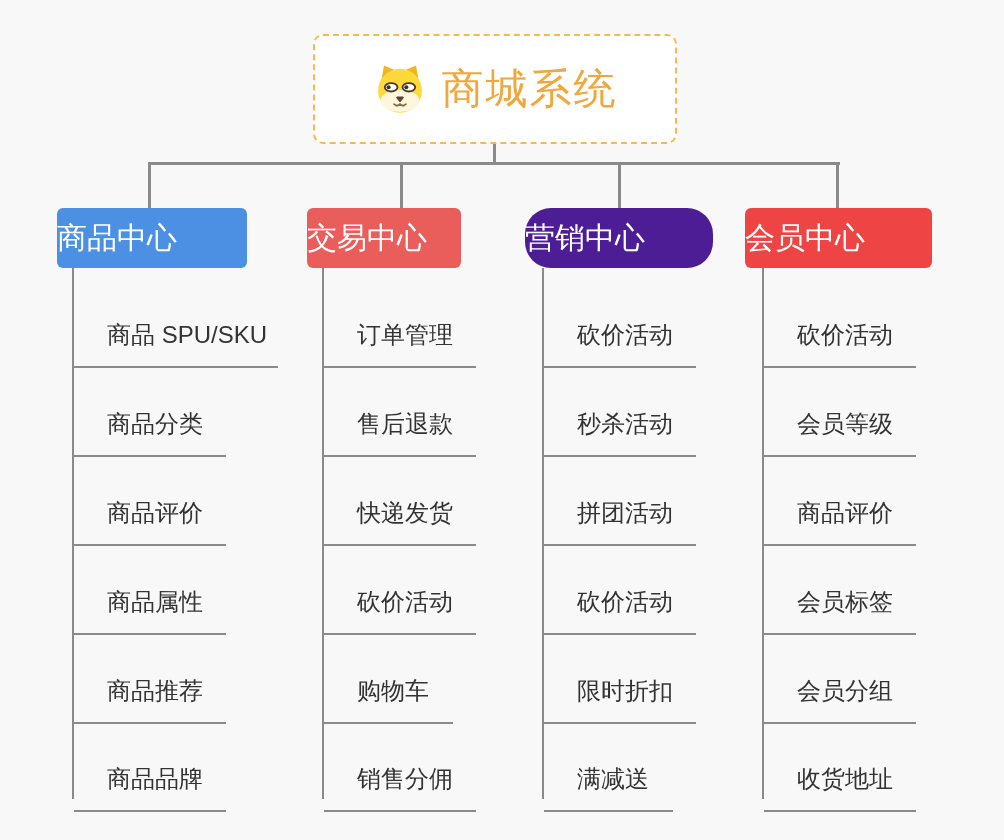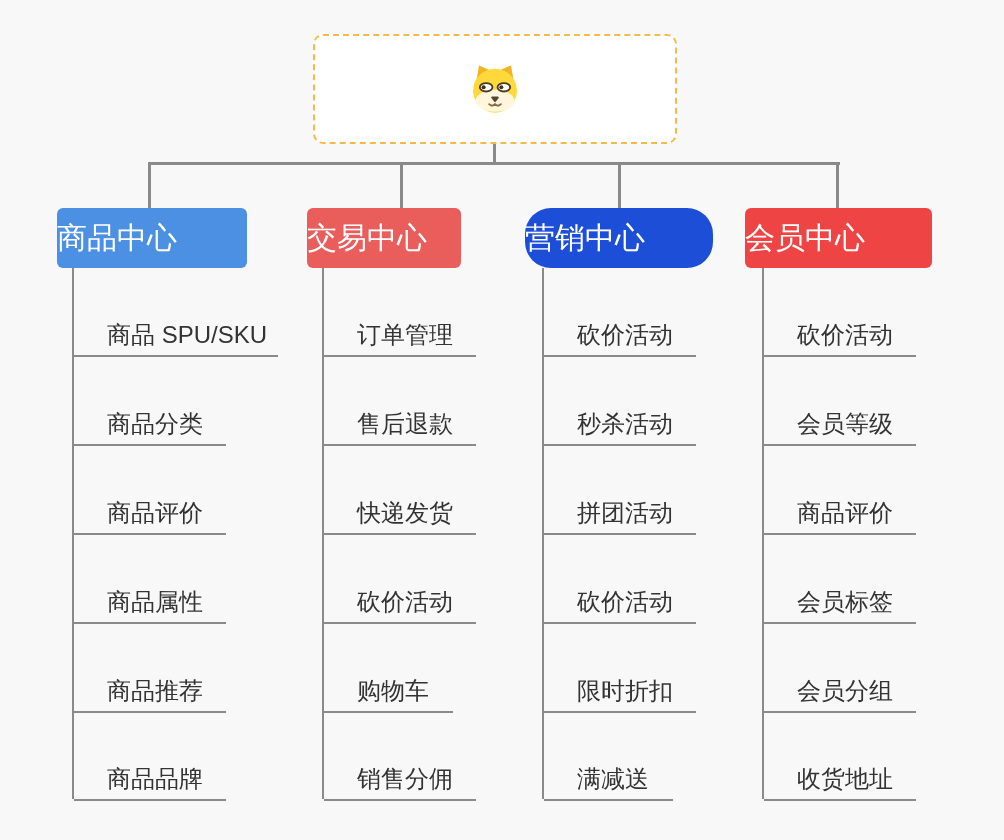--- a/index.html
+++ b/index.html
@@ -22,21 +22,21 @@
 
   
   .branch{position:absolute;top:208px;height:60px;border-radius:6px;color:#FFFFFF;font-size:30px;
     display:flex;align-items:center;white-space:nowrap;}
   .b1{left:57px;width:190px}.b2{left:307px;width:154px}.b3{left:525px;width:188px}.b4{left:745px;width:187px}
 
   
   .column{position:absolute;top:268px;height:531px;border-left:2px solid #8A8A8A;}
   .c1{left:72px}.c2{left:322px}.c3{left:542px}.c4{left:762px}
   .item{position:absolute;left:0;width:152px;box-sizing:border-box;
-    border-bottom:2px solid #8A8A8A;padding:0 0 5px 33px;
+    border-bottom:2px solid #8A8A8A;padding:0 0 16px 33px;
     font-size:24px;line-height:30px;color:#333333;white-space:nowrap;}
   .item.wide{width:204px}
   .item.narrow{width:129px}
   .i1{top:52px}.i2{top:141px}.i3{top:230px}.i4{top:319px}.i5{top:408px}.i6{top:496px}
 </style>
 </head>
 <body>
 
 <div id="canvas">
 
@@ -53,29 +53,30 @@
       <path d="M54 22 L51 4 L35 11 Z" fill="#F2B51F"></path>
       <circle cx="32" cy="34" r="26" fill="#FFD83B"></circle>
       <ellipse cx="32" cy="46" rx="23" ry="13" fill="#FFF6DE"></ellipse>
       <ellipse cx="21.5" cy="30" rx="7.5" ry="5" fill="#FFFFFF" stroke="#4A3B22" stroke-width="2.2"></ellipse>
       <ellipse cx="42.5" cy="30" rx="7.5" ry="5" fill="#FFFFFF" stroke="#4A3B22" stroke-width="2.2"></ellipse>
       <circle cx="18.5" cy="30" r="2.4" fill="#40331D"></circle>
       <circle cx="39.5" cy="30" r="2.4" fill="#40331D"></circle>
       <path d="M28.5 41 h7 a1 1 0 0 1 .8 1.6 l-3.5 4.4 a1 1 0 0 1 -1.6 0 l-3.5 -4.4 a1 1 0 0 1 .8 -1.6 Z" fill="#5A4632"></path>
       <path d="M25 50 q3.5 3.5 7 0 q3.5 3.5 7 0" stroke="#8A6B3F" stroke-width="2.2" fill="none" stroke-linecap="round"></path>
     </svg>
+    <span class="root-title">商城系统</span>
   </div>
 
   <div class="branch b1" style="background-color: rgb(75, 144, 226);">
     <span>商品中心</span>
   </div>
   <div class="branch b2" style="background-color: rgb(233, 93, 91);">
     <span>交易中心</span>
   </div>
-  <div class="branch b3" style="background-color: #1d4ed8; border-radius: 26px;">
+  <div class="branch b3" style="background-color: #4c1d95; border-radius: 26px;">
     <span>营销中心</span>
   </div>
   <div class="branch b4" style="background-color: #ef4444;">
     <span>会员中心</span>
   </div>
 
   <div class="column c1">
     <div class="item wide i1">商品 SPU/SKU</div>
     <div class="item i2">商品分类</div>
     <div class="item i3">商品评价</div>

